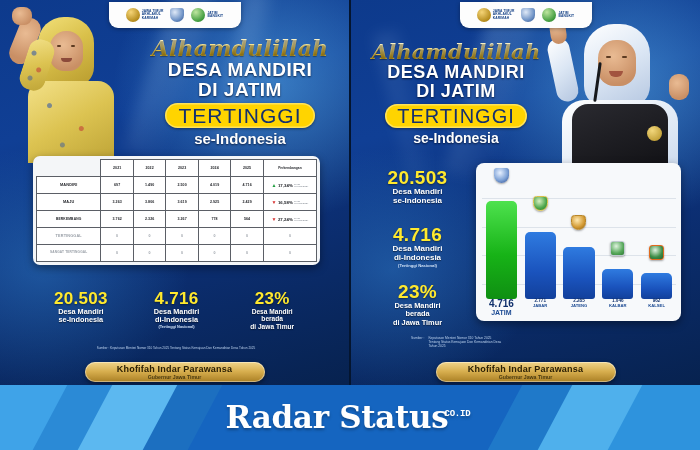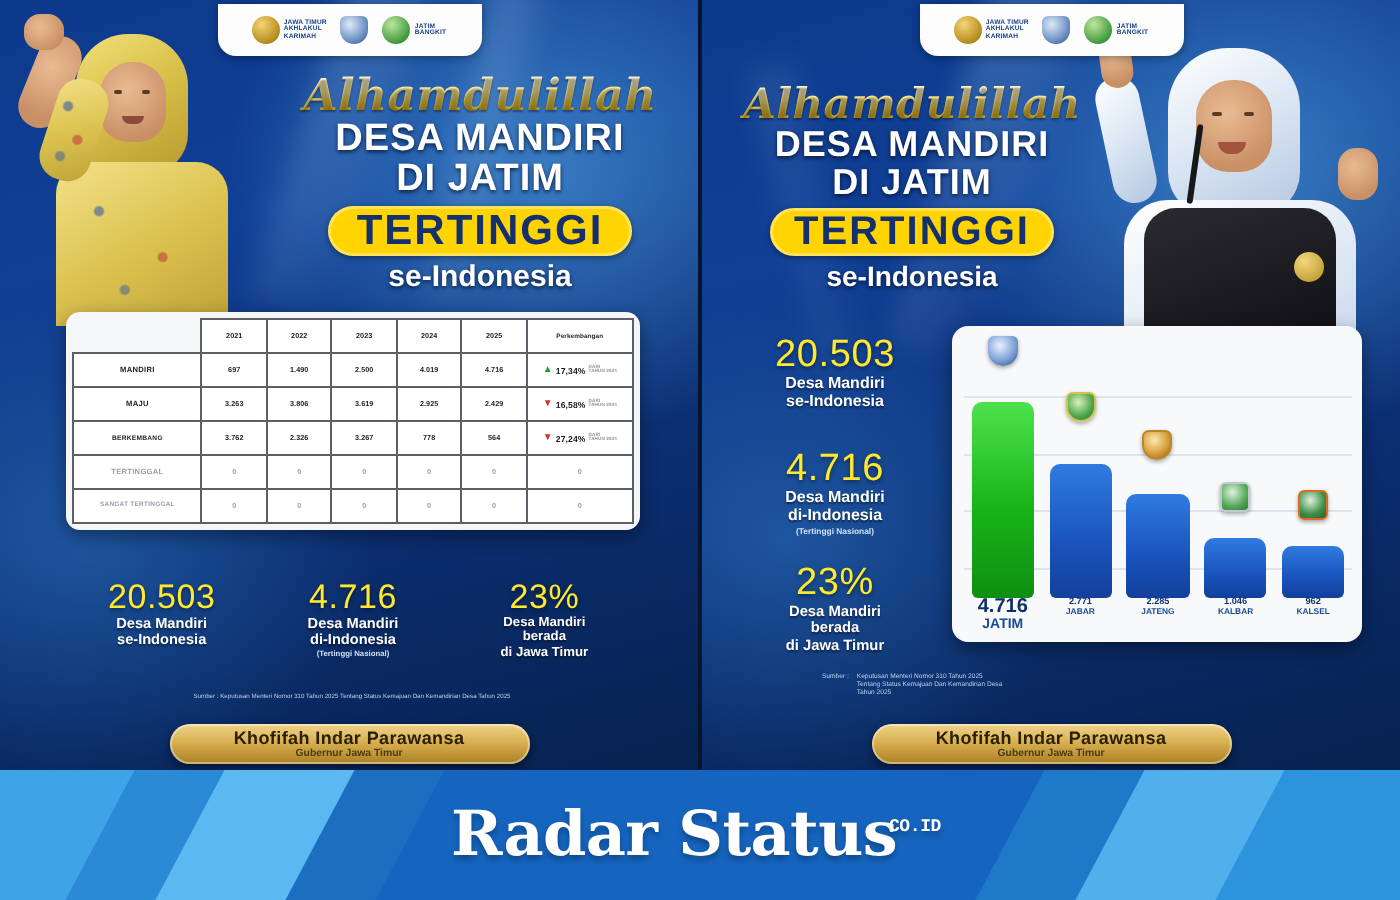--- a/index.html
+++ b/index.html
@@ -54,21 +54,21 @@
   
   .headline { position:absolute; z-index:25; text-align:center; }
   .alham { font-family:"DejaVu Serif", serif; font-style:italic; font-weight:bold;
     background:linear-gradient(180deg,#fffde0 8%,#ffe98a 42%,#d8ab18 78%,#fff3b5 100%);
     -webkit-background-clip:text; background-clip:text; color:transparent;
     text-shadow:0 1px 1px rgba(0,0,0,.35); letter-spacing:.2px; }
   .dm, .dj { font-weight:bold; color:#fff; letter-spacing:.5px;
     text-shadow:0 1px 2px rgba(2,14,40,.8); }
   .tert-wrap { display:inline-block; background:#ffd400; border-radius:999px;
     box-shadow:0 1px 3px rgba(0,0,0,.4), inset 0 0 0 1.5px rgba(255,255,255,.35); }
-  .tert { font-weight:bold; color:#14306e; letter-spacing:1px; display:block; }
+  .tert { font-weight:normal; color:#14306e; letter-spacing:1px; display:block; }
   .seind { font-weight:bold; color:#fff; text-shadow:0 1px 2px rgba(2,14,40,.8); }
 
   
   .card { position:absolute; background:#f4f6f8; border-radius:7px; z-index:22;
     box-shadow:0 3px 9px rgba(0,0,0,.4); padding:3px; }
   table.t { border-collapse:collapse; width:100%; table-layout:fixed; }
   table.t td, table.t th { border:1px solid #5b5f66; text-align:center;
     font-size:3.6px; font-weight:bold; color:#1b1d22; padding:0; height:17px;
     background:#fff; letter-spacing:.05px; }
   table.t td.lbl { font-size:3.8px; letter-spacing:.15px; }
@@ -77,21 +77,21 @@
   .pct { display:flex; align-items:center; justify-content:center; gap:1.5px; }
   .arrow { font-size:5px; line-height:1; }
   .up { color:#1f9d3f; } .down { color:#d63030; }
   .pv { font-size:4.3px; font-weight:bold; color:#15171c; }
   .pn { font-size:2.3px; color:#8d939b; line-height:1.05; text-align:left; }
 
   
   .statsrow { position:absolute; z-index:22; display:flex; justify-content:space-between;
     align-items:flex-start; }
   .stat { text-align:center; flex:1; }
-  .snum { font-weight:normal; color:#ffe92e; letter-spacing:.3px;
+  .snum { font-weight:bold; color:#ffe92e; letter-spacing:.3px;
     text-shadow:0 1px 2px rgba(0,0,0,.45); }
   .slab { font-weight:bold; color:#fff; line-height:1.12; text-shadow:0 1px 1px rgba(0,0,0,.5); }
   .ssub { color:#cfe0f5; font-weight:bold; }
 
   
   .source { position:absolute; z-index:22; color:#bcd2ee; line-height:1.25; }
   .nameplate { position:absolute; z-index:24; left:50%; transform:translateX(-50%);
     background:linear-gradient(180deg,#f0d48a 0%,#d7ae4e 48%,#a97f24 100%);
     border-radius:999px; text-align:center; padding:2px 12px;
     box-shadow:0 2px 5px rgba(0,0,0,.45), inset 0 0 0 1px rgba(255,255,255,.4); }

